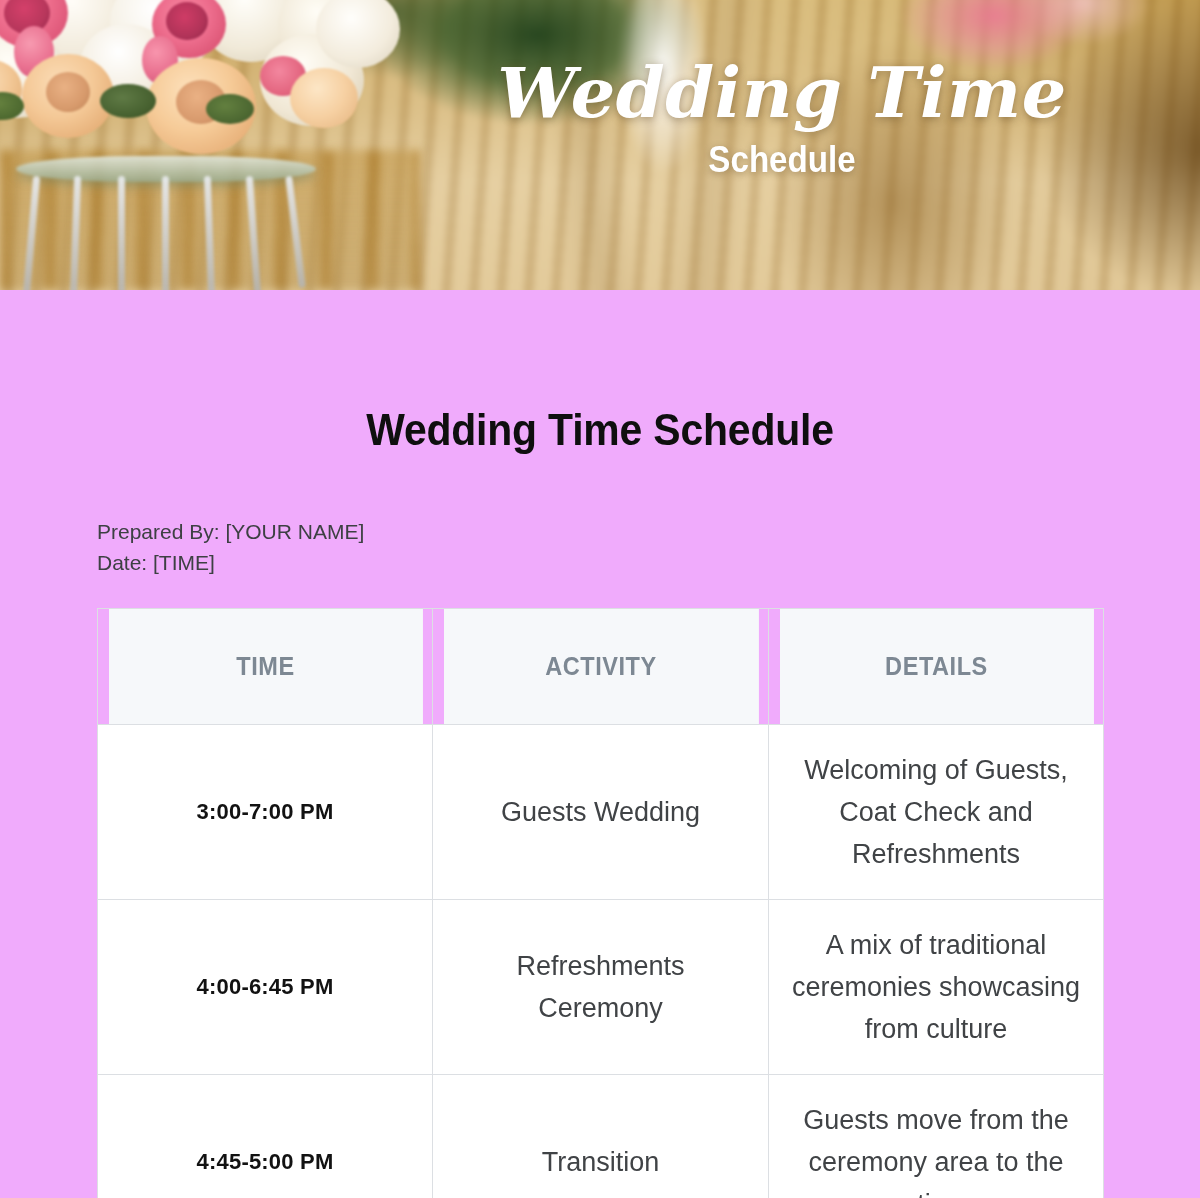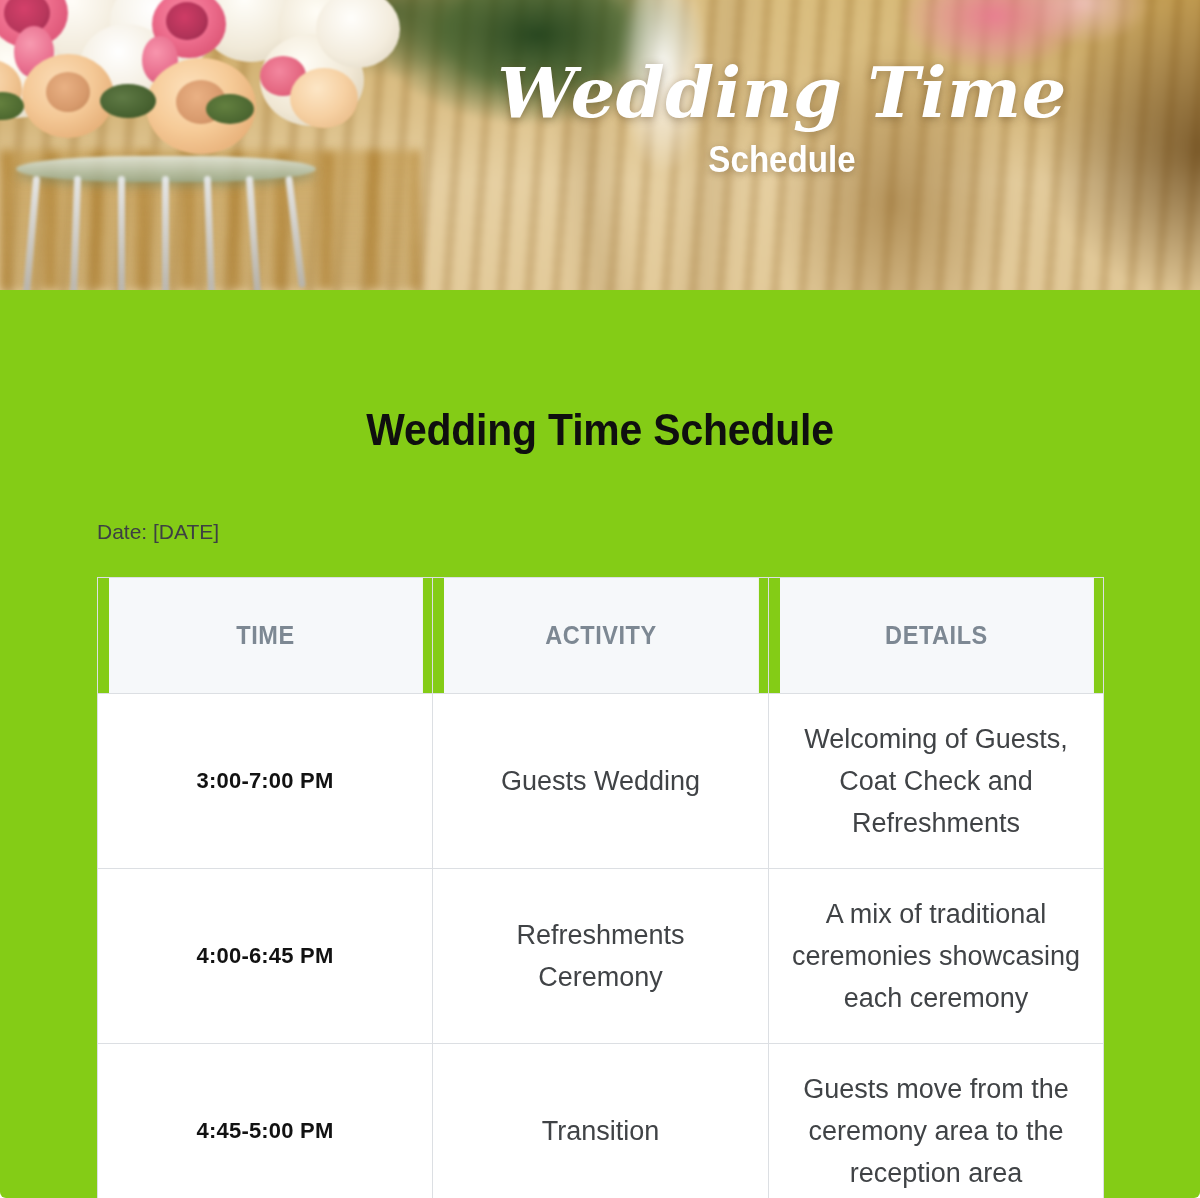--- a/index.html
+++ b/index.html
@@ -13,22 +13,21 @@
     height: 1198px;
     overflow: hidden;
     font-family: "Liberation Sans", sans-serif;
     -webkit-font-smoothing: antialiased;
   }
 
   .page {
     position: relative;
     width: 1200px;
     height: 1198px;
-    background: #84cc16;
-    border-radius: 6px;
+    background: #f0abfc;
   }
 
   
   .hero {
     position: relative;
     width: 1200px;
     height: 290px;
     overflow: hidden;
     background: #c9a15a;
   }
@@ -272,21 +271,22 @@
       <div class="hero-title">Wedding Time</div>
       <div class="hero-subtitle">Schedule</div>
     </div>
   </div>
 
   <div class="doc">
 
     <h1 class="doc-title">Wedding Time Schedule</h1>
 
     <div class="meta">
-      <span class="meta-line">Date: [DATE]</span>
+      <span class="meta-line">Prepared By: [YOUR NAME]</span>
+      <span class="meta-line">Date: [TIME]</span>
     </div>
 
     <div class="table-wrap">
       <table class="schedule">
         <colgroup>
           <col class="c-time">
           <col class="c-act">
           <col class="c-det">
         </colgroup>
         <thead>
@@ -298,21 +298,21 @@
         </thead>
         <tbody>
           <tr>
             <td class="time">3:00-7:00 PM</td>
             <td>Guests Wedding</td>
             <td>Welcoming of Guests, Coat Check and Refreshments</td>
           </tr>
           <tr>
             <td class="time">4:00-6:45 PM</td>
             <td>Refreshments Ceremony</td>
-            <td>A mix of traditional ceremonies showcasing each ceremony</td>
+            <td>A mix of traditional ceremonies showcasing from culture</td>
           </tr>
           <tr>
             <td class="time">4:45-5:00 PM</td>
             <td>Transition</td>
             <td>Guests move from the ceremony area to the reception area</td>
           </tr>
         </tbody>
       </table>
     </div>
 

